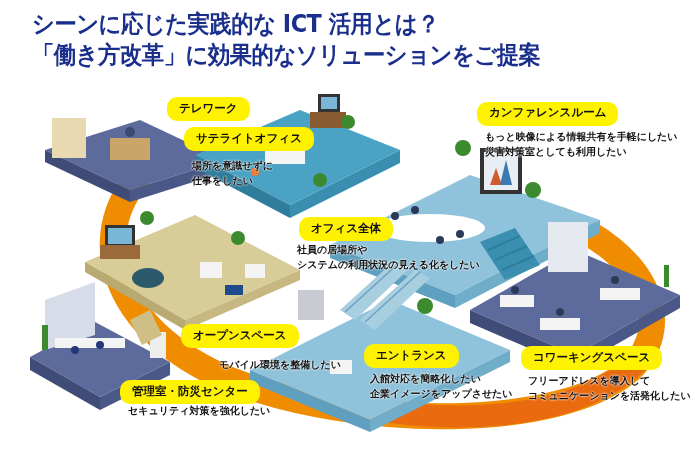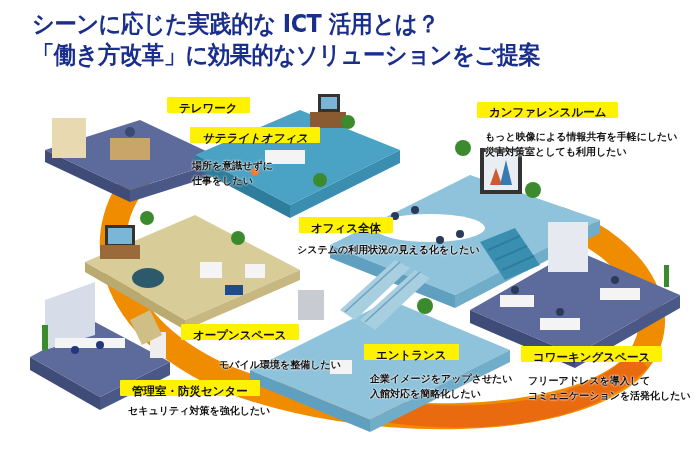--- a/index.html
+++ b/index.html
@@ -21,24 +21,24 @@
 
   svg.scene { position: absolute; left: 0; top: 80px; }
 
   .label {
     position: absolute;
     background: #fff200;
     color: #111;
     font-weight: bold;
     font-size: 11.5px;
     line-height: 20px;
-    height: 16px;
+    height: 24px;
     padding: 1px 12px 0 12px;
     white-space: nowrap;
-    border-radius: 1px;
+    border-radius: 10px;
   }
   .desc {
     position: absolute;
     color: #111;
     font-weight: bold;
     font-size: 10px;
     line-height: 15px;
     white-space: nowrap;
     text-shadow: 0 0 2px #fff, 0 0 2px #fff;
   }
@@ -159,46 +159,47 @@
     <rect x="600" y="288" width="40" height="12" fill="#f4f4f4"></rect>
     <circle cx="515" cy="290" r="4" fill="#2c3a5a"></circle>
     <circle cx="560" cy="312" r="4" fill="#2c3a5a"></circle>
     <circle cx="615" cy="280" r="4" fill="#2c3a5a"></circle>
     <rect x="664" y="265" width="5" height="22" fill="#3b8a2e"></rect>
   </g>
 </svg>
 
 <div class="label" style="left:167px; top:97px;">テレワーク</div>
 
-<div class="label" style="left:190px; top:127px;font-style:italic;">サテライトオフィス</div>
+<div class="label" style="left:184px; top:127px;">サテライトオフィス</div>
 <div class="desc" style="left:192px; top:158px;">
   <div>場所を意識せずに</div>
   <div>仕事をしたい</div>
 </div>
 
 <div class="label" style="left:477px; top:102px;font-family:Liberation Mono, monospace;">カンファレンスルーム</div>
 <div class="desc" style="left:485px; top:129px;">
   <div>もっと映像による情報共有を手軽にしたい</div>
   <div>災害対策室としても利用したい</div>
 </div>
 
 <div class="label" style="left:299px; top:217px;">オフィス全体</div>
 <div class="desc" style="left:297px; top:242px;">
+  <div>社員の居場所や</div>
   <div>システムの利用状況の見える化をしたい</div>
 </div>
 
 <div class="label" style="left:181px; top:324px;">オープンスペース</div>
 <div class="desc" style="left:187px; top:357px;margin-left:32px;">
   <div>モバイル環境を整備したい</div>
 </div>
 
 <div class="label" style="left:364px; top:344px;">エントランス</div>
 <div class="desc" style="left:370px; top:371px;">
+  <div>入館対応を簡略化したい</div>
   <div>企業イメージをアップさせたい</div>
-  <div>入館対応を簡略化したい</div>
 </div>
 
 <div class="label" style="left:521px; top:346px;">コワーキングスペース</div>
 <div class="desc" style="left:528px; top:373px;">
   <div>フリーアドレスを導入して</div>
   <div>コミュニケーションを活発化したい</div>
 </div>
 
 <div class="label" style="left:120px; top:380px;">管理室・防災センター</div>
 <div class="desc" style="left:128px; top:403px;text-align:center;">

